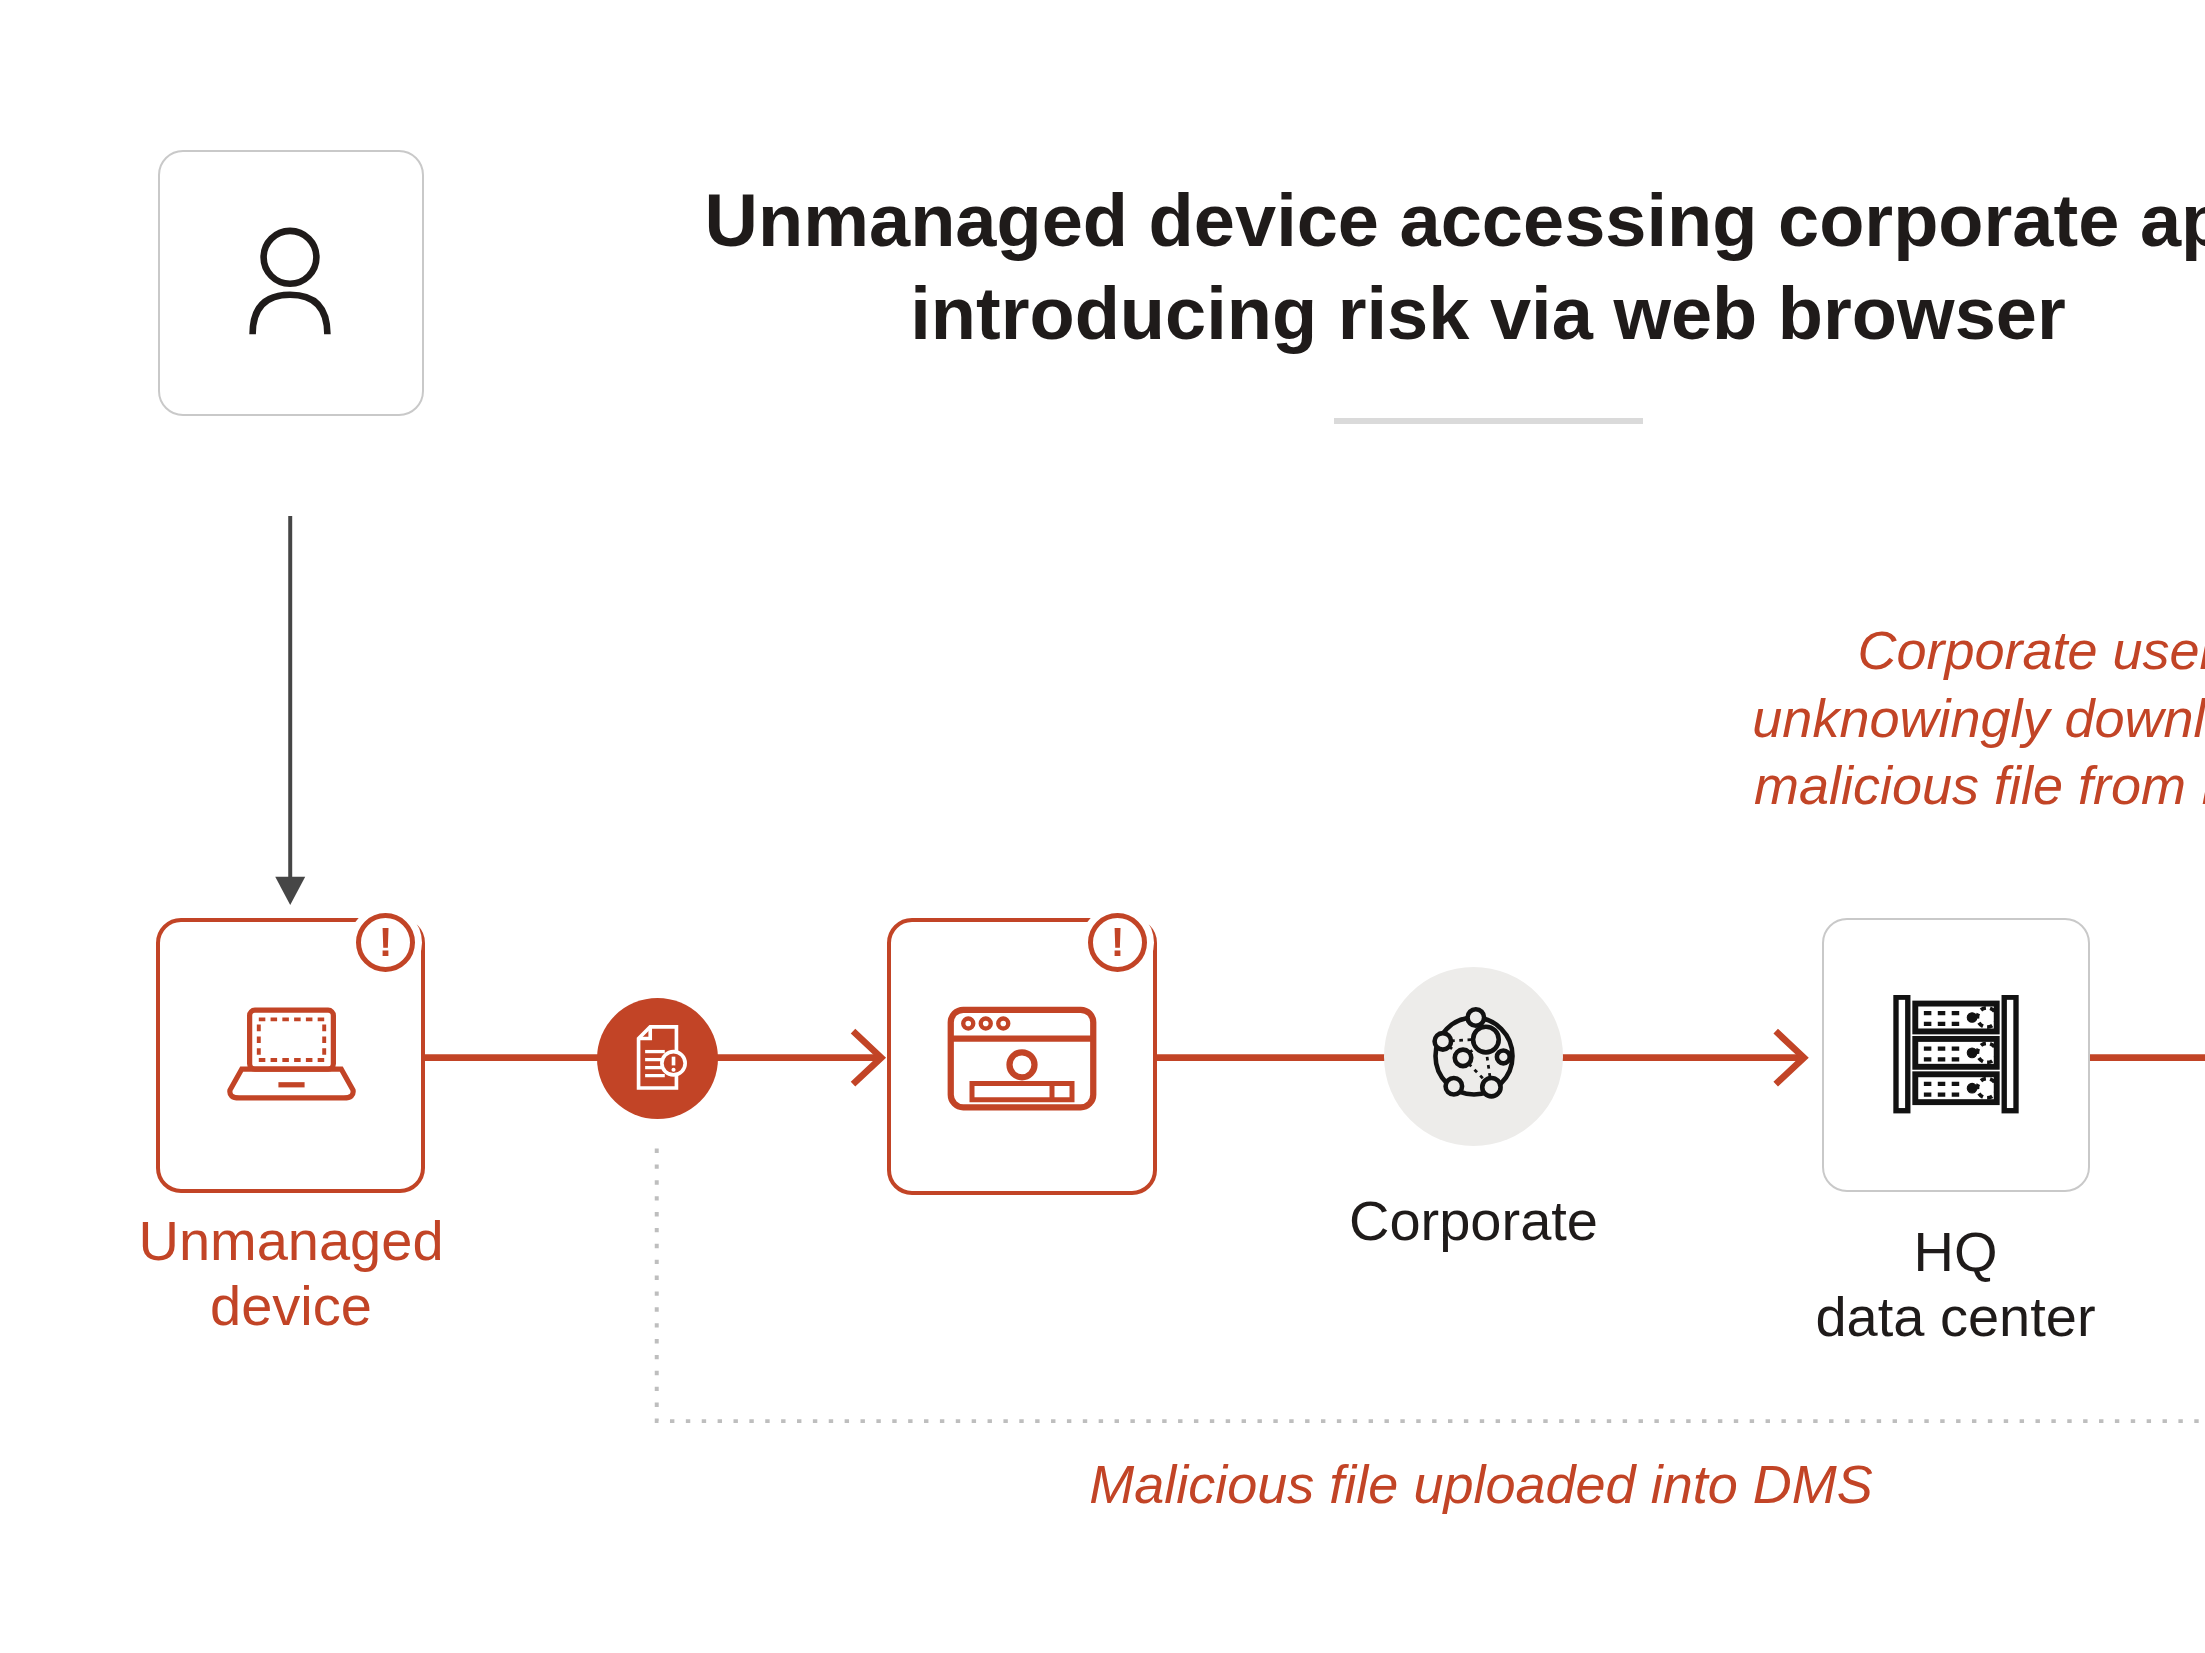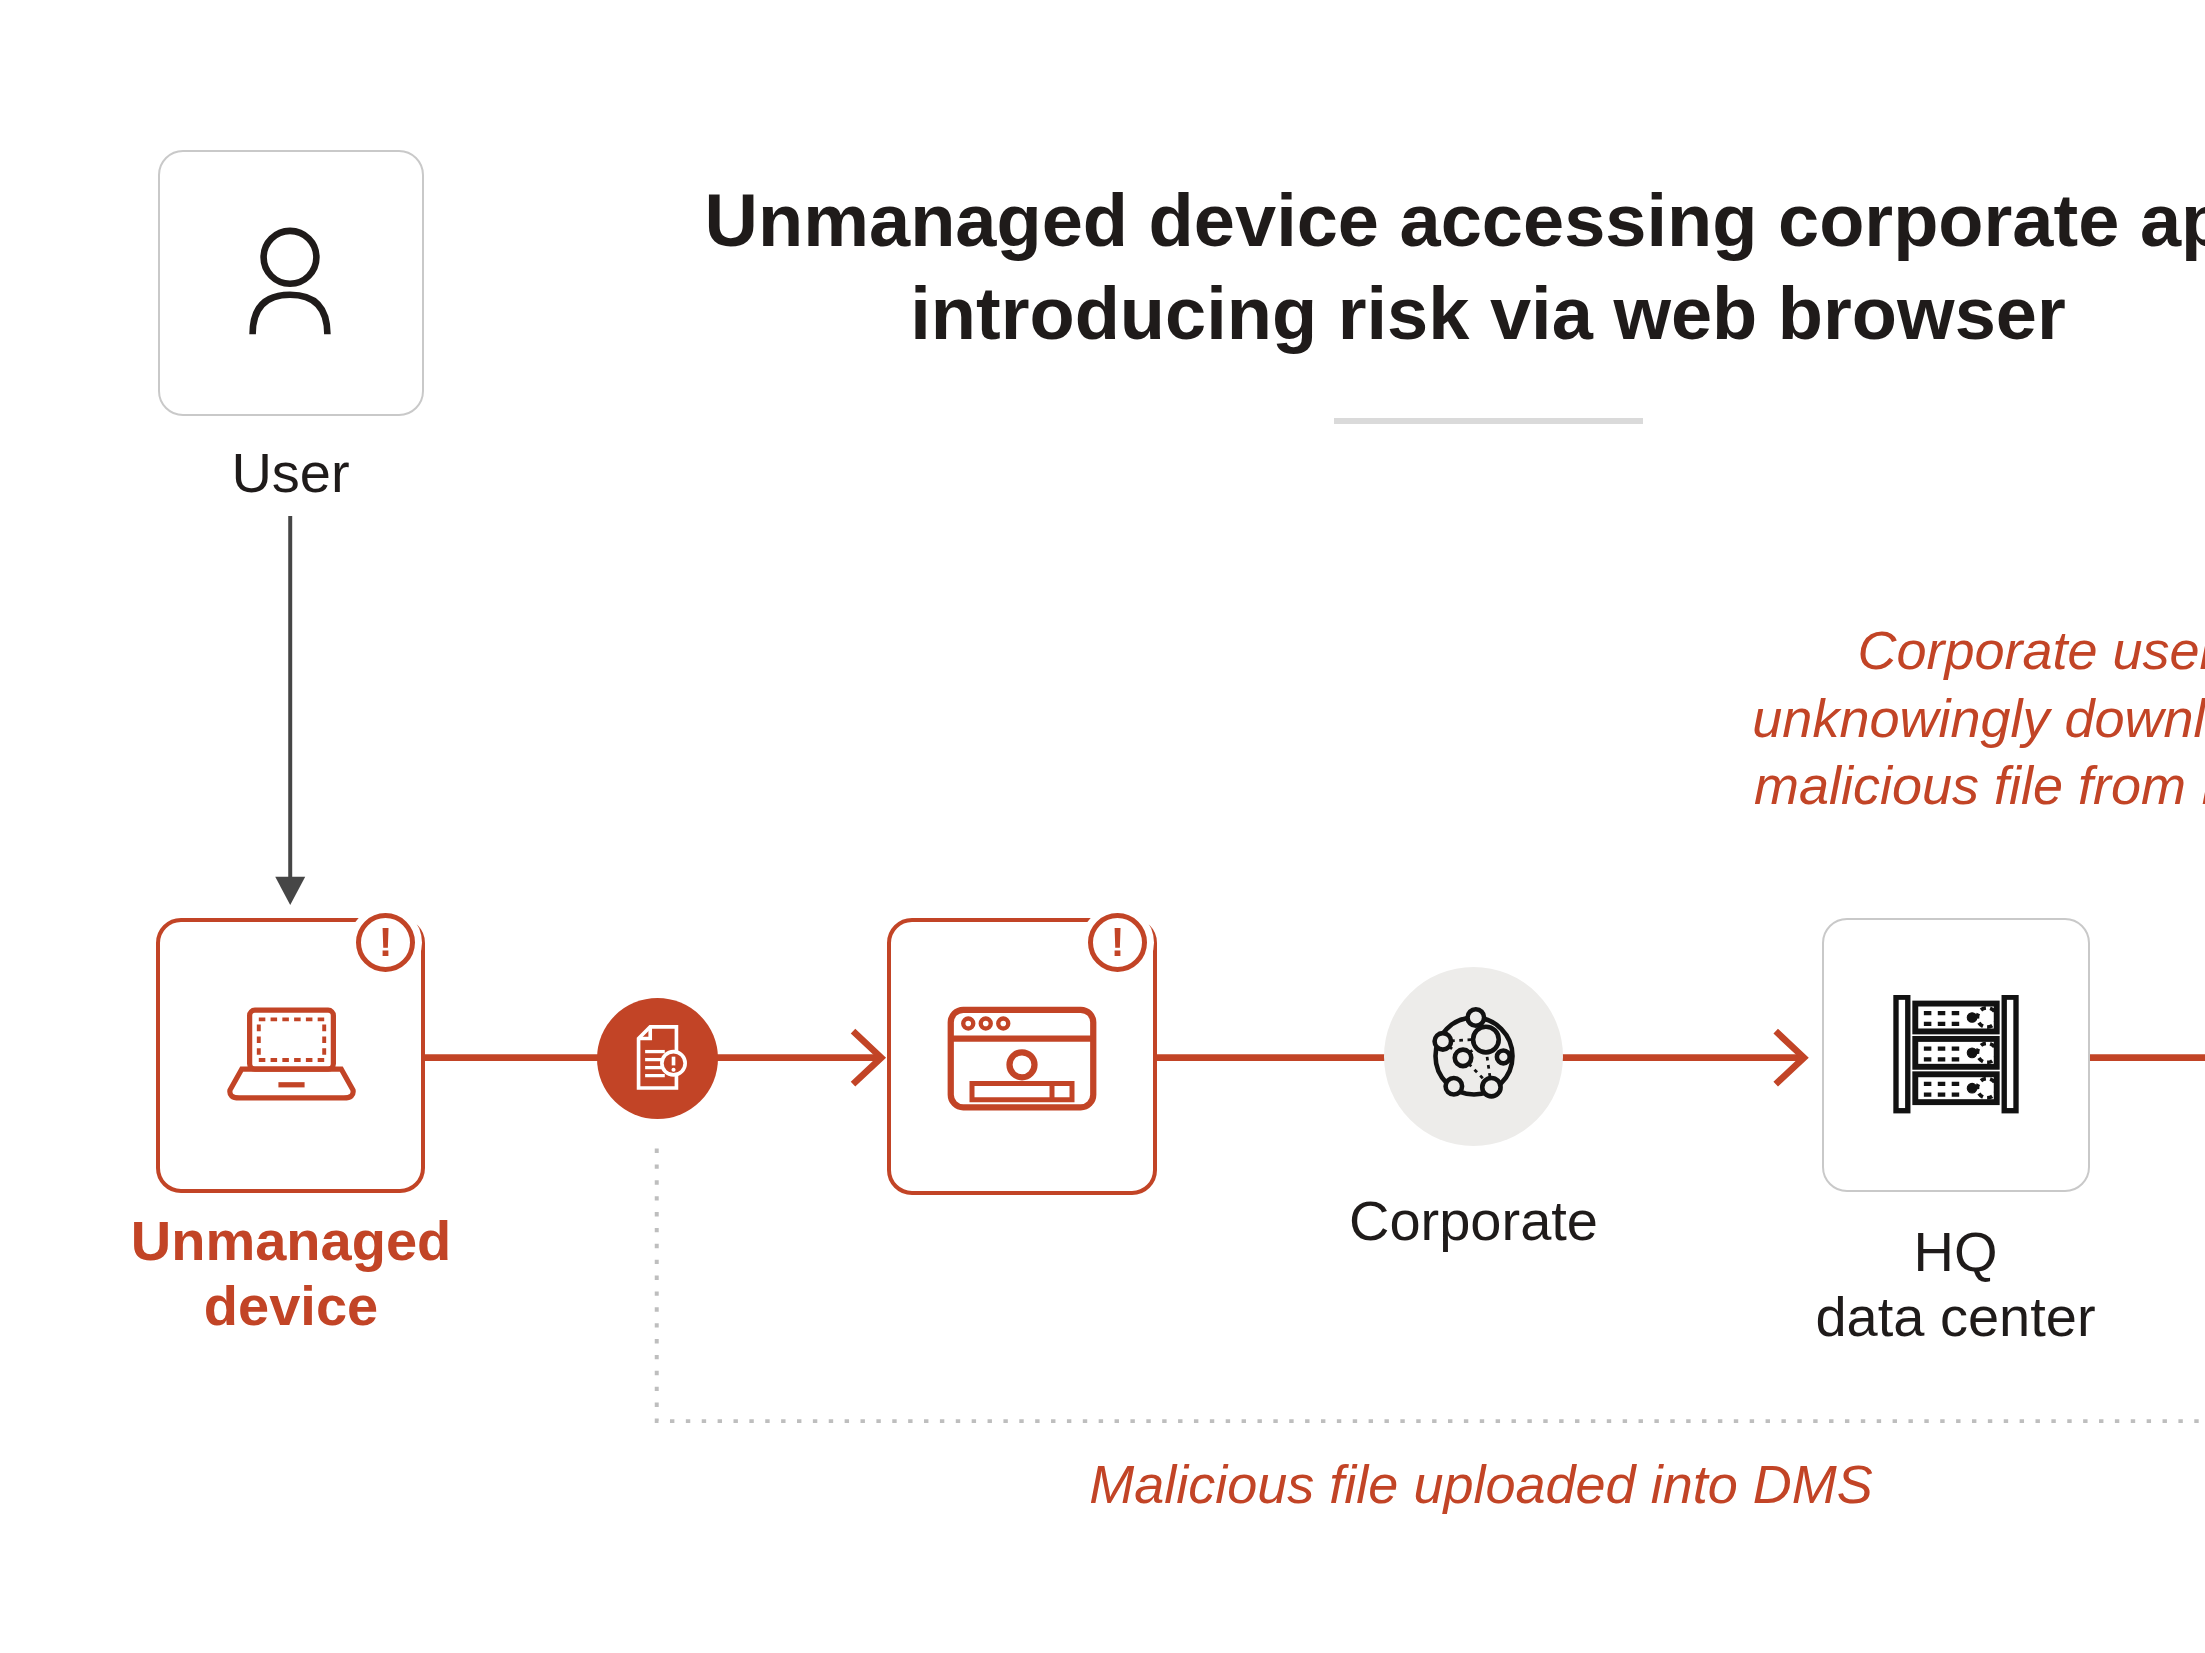--- a/index.html
+++ b/index.html
@@ -8,21 +8,21 @@
   .abs{position:absolute;}
   .title{left:551px;top:174px;width:1874px;text-align:center;
          font-size:74px;font-weight:700;line-height:1.26;color:#1F1B1A;white-space:pre-line;}
   .divider{left:1334px;top:418px;width:309px;height:6.2px;background:#DADADA;}
   .overlay{left:0;top:0;z-index:1;}
   .node-box{box-sizing:border-box;border-radius:25px;z-index:2;}
   .gray-border{border:2.6px solid #C9C9C9;background:#fff;}
   .red-border{border:4px solid #C24426;background:#fff;}
   .label{width:529px;text-align:center;font-size:56px;line-height:1.16;color:#1F1B1A;
          white-space:pre-line;z-index:2;}
-  .label.red{color:#C24426;font-weight:700;}
+  .label.red{color:#C24426;font-weight:400;}
   .circle-node{border-radius:50%;z-index:2;}
   .red-fill{background:#C24426;}
   .badge{box-sizing:border-box;width:59px;height:59px;border-radius:50%;background:#fff;
          border:5.3px solid #C24426;box-shadow:0 0 0 7px #fff;z-index:3;
          display:flex;align-items:center;justify-content:center;
          font-size:41px;font-weight:700;color:#C24426;}
   .annotation{font-style:italic;color:#C24426;font-size:54px;line-height:1.25;
               text-align:center;white-space:pre-line;z-index:2;}
   .icon-layer{z-index:3;}
 </style>
@@ -65,21 +65,20 @@
 
   <div class="abs title">Unmanaged device accessing corporate app
 introducing risk via web browser</div>
   <div class="abs divider"></div>
 
   <div class="abs node-box gray-border" style="left:158px;top:150px;width:266px;height:266px;"></div>
   <svg class="abs icon-layer" style="left:224px;top:211px;" width="132" height="141" viewBox="0 0 120 128">
     <circle cx="60" cy="42" r="24" stroke="#1F1B1A" stroke-width="6" fill="none"></circle>
     <path d="M26 112 Q26 76 60 76 Q94 76 94 112" stroke="#1F1B1A" stroke-width="6" fill="none"></path>
   </svg>
-  <div class="abs label" style="left:26px;top:441px;">User</div>
 
   <div class="abs node-box red-border" style="left:156px;top:918px;width:269px;height:275px;"></div>
   <div class="abs badge" style="left:356px;top:913px;">!</div>
   <svg class="abs icon-layer" style="left:213px;top:1006px;" width="157" height="100" viewBox="0 0 120 76">
     <rect x="28" y="3" width="64" height="45" rx="4" stroke="#C24426" stroke-width="4" fill="none"></rect>
     <rect x="35" y="10" width="50" height="31" stroke="#C24426" stroke-width="3" stroke-dasharray="5 4" fill="none"></rect>
     <path d="M22 48 L98 48 L107 64 Q108 70 100 70 L20 70 Q12 70 13 64 Z" stroke="#C24426" stroke-width="4" fill="none"></path>
     <line x1="50" y1="60" x2="70" y2="60" stroke="#C24426" stroke-width="4"></line>
   </svg>
   <div class="abs label red" style="left:26.5px;top:1209px;">Unmanaged

